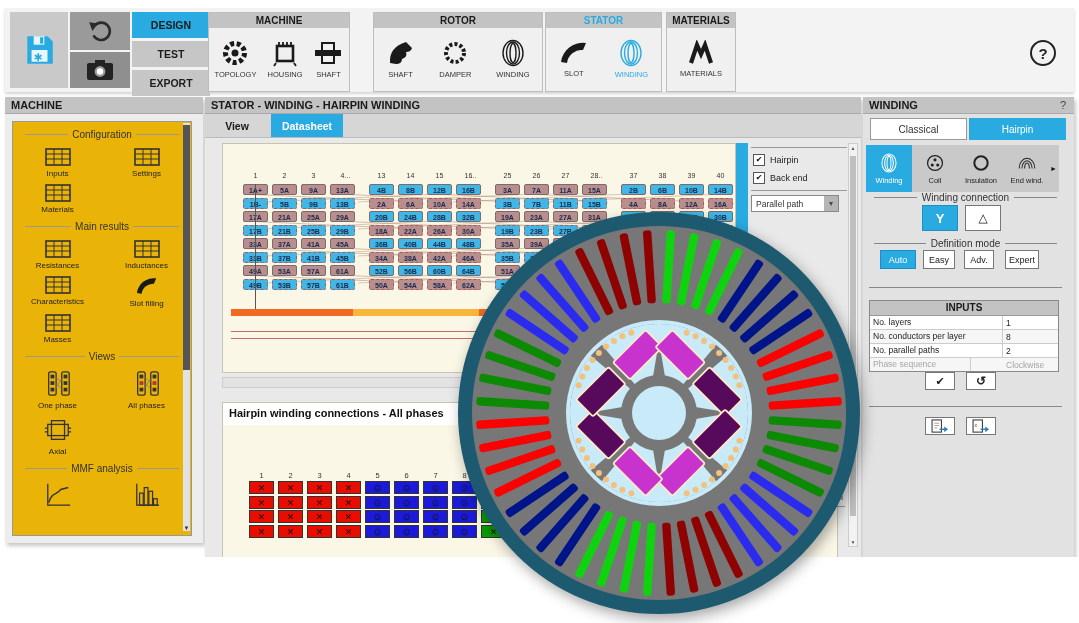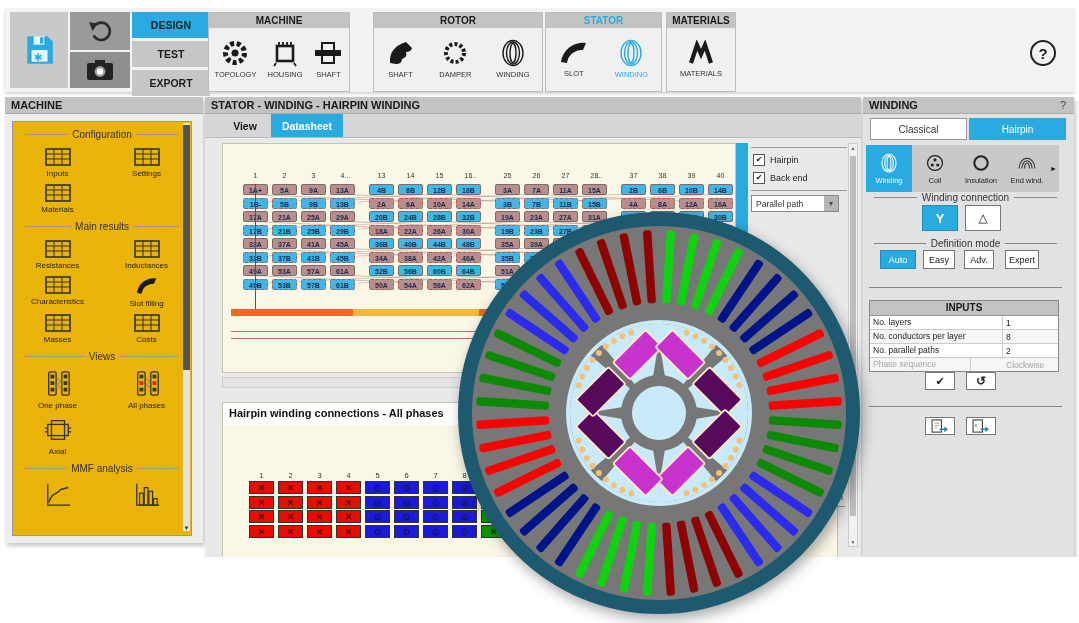--- a/index.html
+++ b/index.html
@@ -31,21 +31,21 @@
   .itemrow{display:flex;}
   .sitem{width:50%;display:flex;flex-direction:column;align-items:center;gap:3px;padding-top:6px;cursor:pointer;}
   .sitem .slabel{font-size:8px;color:#222;}
   .sscroll{position:absolute;right:1px;top:1px;width:7px;height:408px;background:#e2e2e2;}
   .sscroll .thumb{position:absolute;left:0;top:2px;width:7px;height:245px;background:#555;}
   .sscroll .sarr{position:absolute;left:0;bottom:0;font-size:6px;color:#333;width:7px;text-align:center;}
   
   .center{left:205px;top:97px;width:656px;height:460px;background:#e9e9e9;}
   .tabrow{position:absolute;left:0;top:17px;width:100%;height:23px;background:#d6d6d6;border-bottom:1px solid #bbb;}
   .ctab{position:absolute;top:0;height:23px;display:flex;align-items:center;justify-content:center;font-size:10.5px;font-weight:bold;cursor:pointer;}
-  .ctab.view{left:8px;width:64px;color:#1a1a1a;}
+  .ctab.view{left:0;width:64px;color:#1a1a1a;}
   .ctab.datasheet{left:66px;width:72px;background:#29abe2;color:#fff;}
   .canvas1{position:absolute;left:17px;top:46px;width:514px;height:230px;background:#fbf7e7;border:1px solid #c9c4b0;box-sizing:border-box;}
   .wt-head{position:absolute;width:25px;text-align:center;font-size:7px;color:#333;}
   .wt-gap{position:absolute;width:14px;text-align:center;font-size:7px;color:#333;}
   .wt-cell{position:absolute;width:25px;height:11px;line-height:11px;text-align:center;font-size:7px;font-weight:bold;color:#1b2a4a;border:1px solid #7d6a6a;box-sizing:border-box;border-radius:2px;}
   .wt-cell.dashed{border:1px dashed #b05a50;}
   .leadline{position:absolute;width:1px;background:#555;}
   .obar{position:absolute;height:7px;}
   .redline{position:absolute;height:1px;background:#c96a6a;}
   .bluebar{position:absolute;left:531px;top:46px;width:12px;height:248px;background:#29abe2;}
@@ -322,29 +322,20 @@
       </div>
       <div class="itemrow">
         <div class="sitem">
           <span>
               <svg width="26" height="18" viewBox="0 0 26 18">
                 <rect x="1" y="1" width="24" height="16" fill="none" stroke="#333" stroke-width="1.6"></rect>
                 <path d="M1 6 h24 M1 11 h24 M9 1 v16 M17 1 v16" stroke="#333" stroke-width="1"></path>
               </svg>
             </span>
           <span class="slabel">Masses</span>
-        </div>
-        <div class="sitem">
-          <span>
-              <svg width="26" height="18" viewBox="0 0 26 18">
-                <rect x="1" y="1" width="24" height="16" fill="none" stroke="#333" stroke-width="1.6"></rect>
-                <path d="M1 6 h24 M1 11 h24 M9 1 v16 M17 1 v16" stroke="#333" stroke-width="1"></path>
-              </svg>
-            </span>
-          <span class="slabel">Costs</span>
         </div>
       </div>
       <div class="sep">
           <span>Views</span>
         </div>
       <div class="itemrow">
         <div class="sitem">
           <span>
               <svg width="28" height="28" viewBox="0 0 30 30">
                 <rect x="5" y="2" width="8" height="25" rx="2" fill="none" stroke="#333" stroke-width="1.4"></rect>

